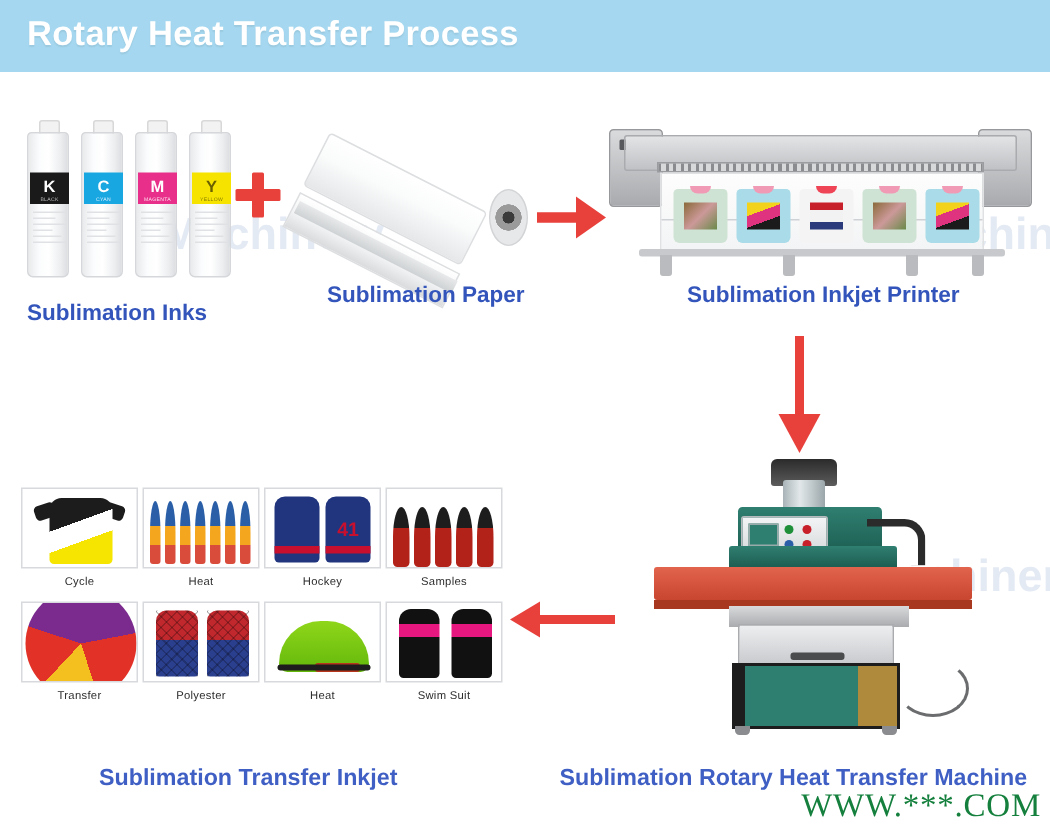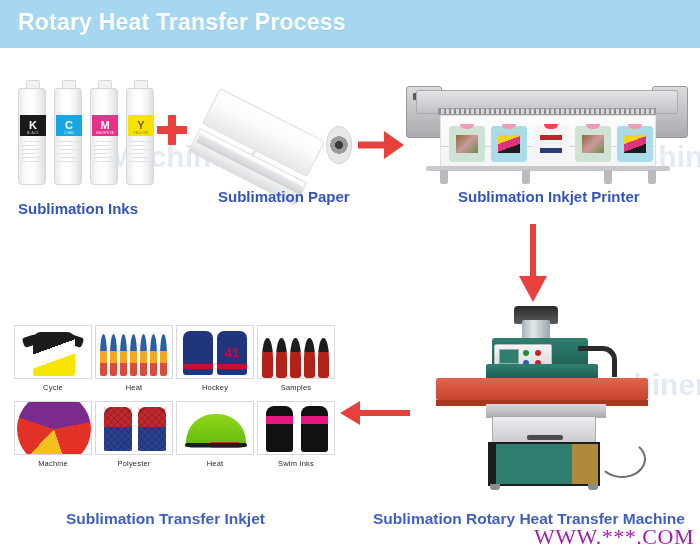--- a/index.html
+++ b/index.html
@@ -53,21 +53,21 @@
     color:#3f5fc4;
     font-weight:bold;
     font-size:15.5px;
     white-space:nowrap;
   }
   .site-url{
     position:absolute;
     right:6px;top:524px;
     font-family:"Liberation Serif", serif;
     font-size:22px;
-    color:#a21caf;
+    color:#15803d;
     letter-spacing:.5px;
     white-space:nowrap;
   }
 
   
   .inks{position:absolute;left:18px;top:80px;width:136px;height:105px;}
   .bottle{position:absolute;top:0;width:28px;height:105px;}
   .bottle .neck{
     position:absolute;left:8px;top:0;width:12px;height:9px;
     background:#f2f2f2;border:1px solid #d8d8d8;border-bottom:none;border-radius:2px 2px 0 0;
@@ -545,21 +545,21 @@
           <i style="left:46px"></i>
           <i style="left:60px"></i>
       </div>
       <div class="cap">Samples</div>
     </div>
 
     <div class="cell" style="left:0px;top:76px">
       <div class="thumb t-umbrella">
           <div class="u"></div>
         </div>
-      <div class="cap">Machine</div>
+      <div class="cap">Transfer</div>
     </div>
 
     <div class="cell" style="left:81px;top:76px">
       <div class="thumb t-poly">
         <div class="p" style="left:8px">
             <div class="web"></div>
           </div>
         <div class="p" style="left:42px">
             <div class="web"></div>
           </div>
@@ -575,21 +575,21 @@
           <div class="base"></div>
       </div>
       <div class="cap">Heat</div>
     </div>
 
     <div class="cell" style="left:243px;top:76px">
       <div class="thumb t-swim">
         <div class="s" style="left:8px"></div>
           <div class="s" style="left:43px"></div>
       </div>
-      <div class="cap">Swim Inks</div>
+      <div class="cap">Swim Suit</div>
     </div>
   </div>
 
   <div class="arrow-l" style="left:340px;top:401px;width:70px;height:24px;">
     <div class="shaft" style="width:50px"></div>
       <div class="head"></div>
   </div>
 
   <div class="press">
     <div class="pz-top"></div>

